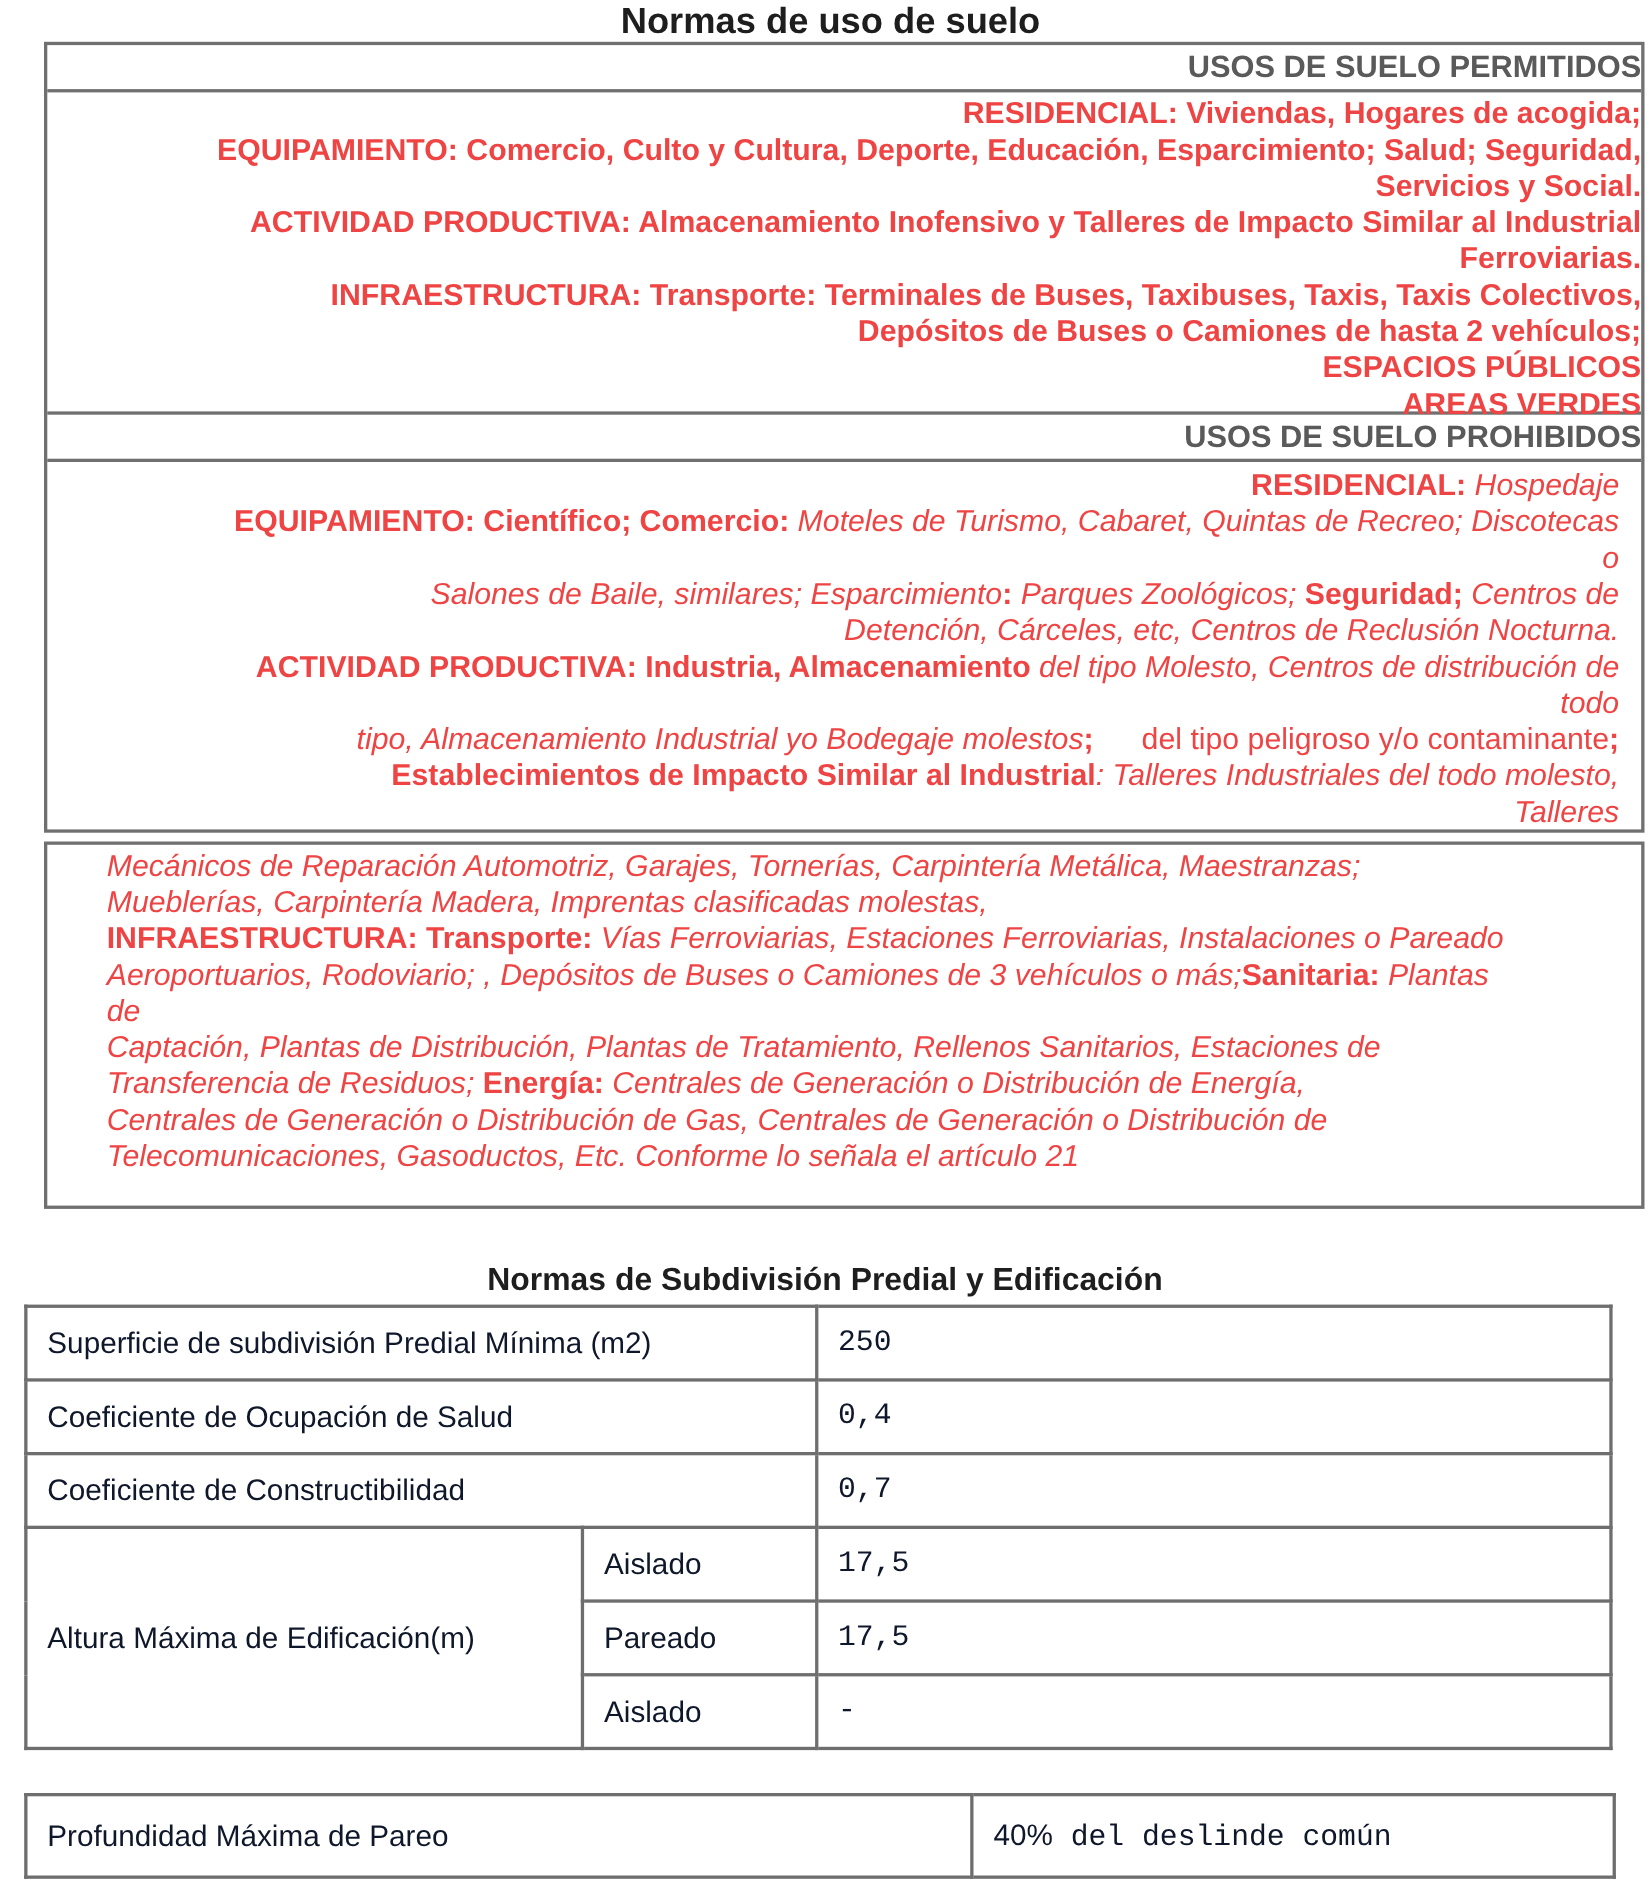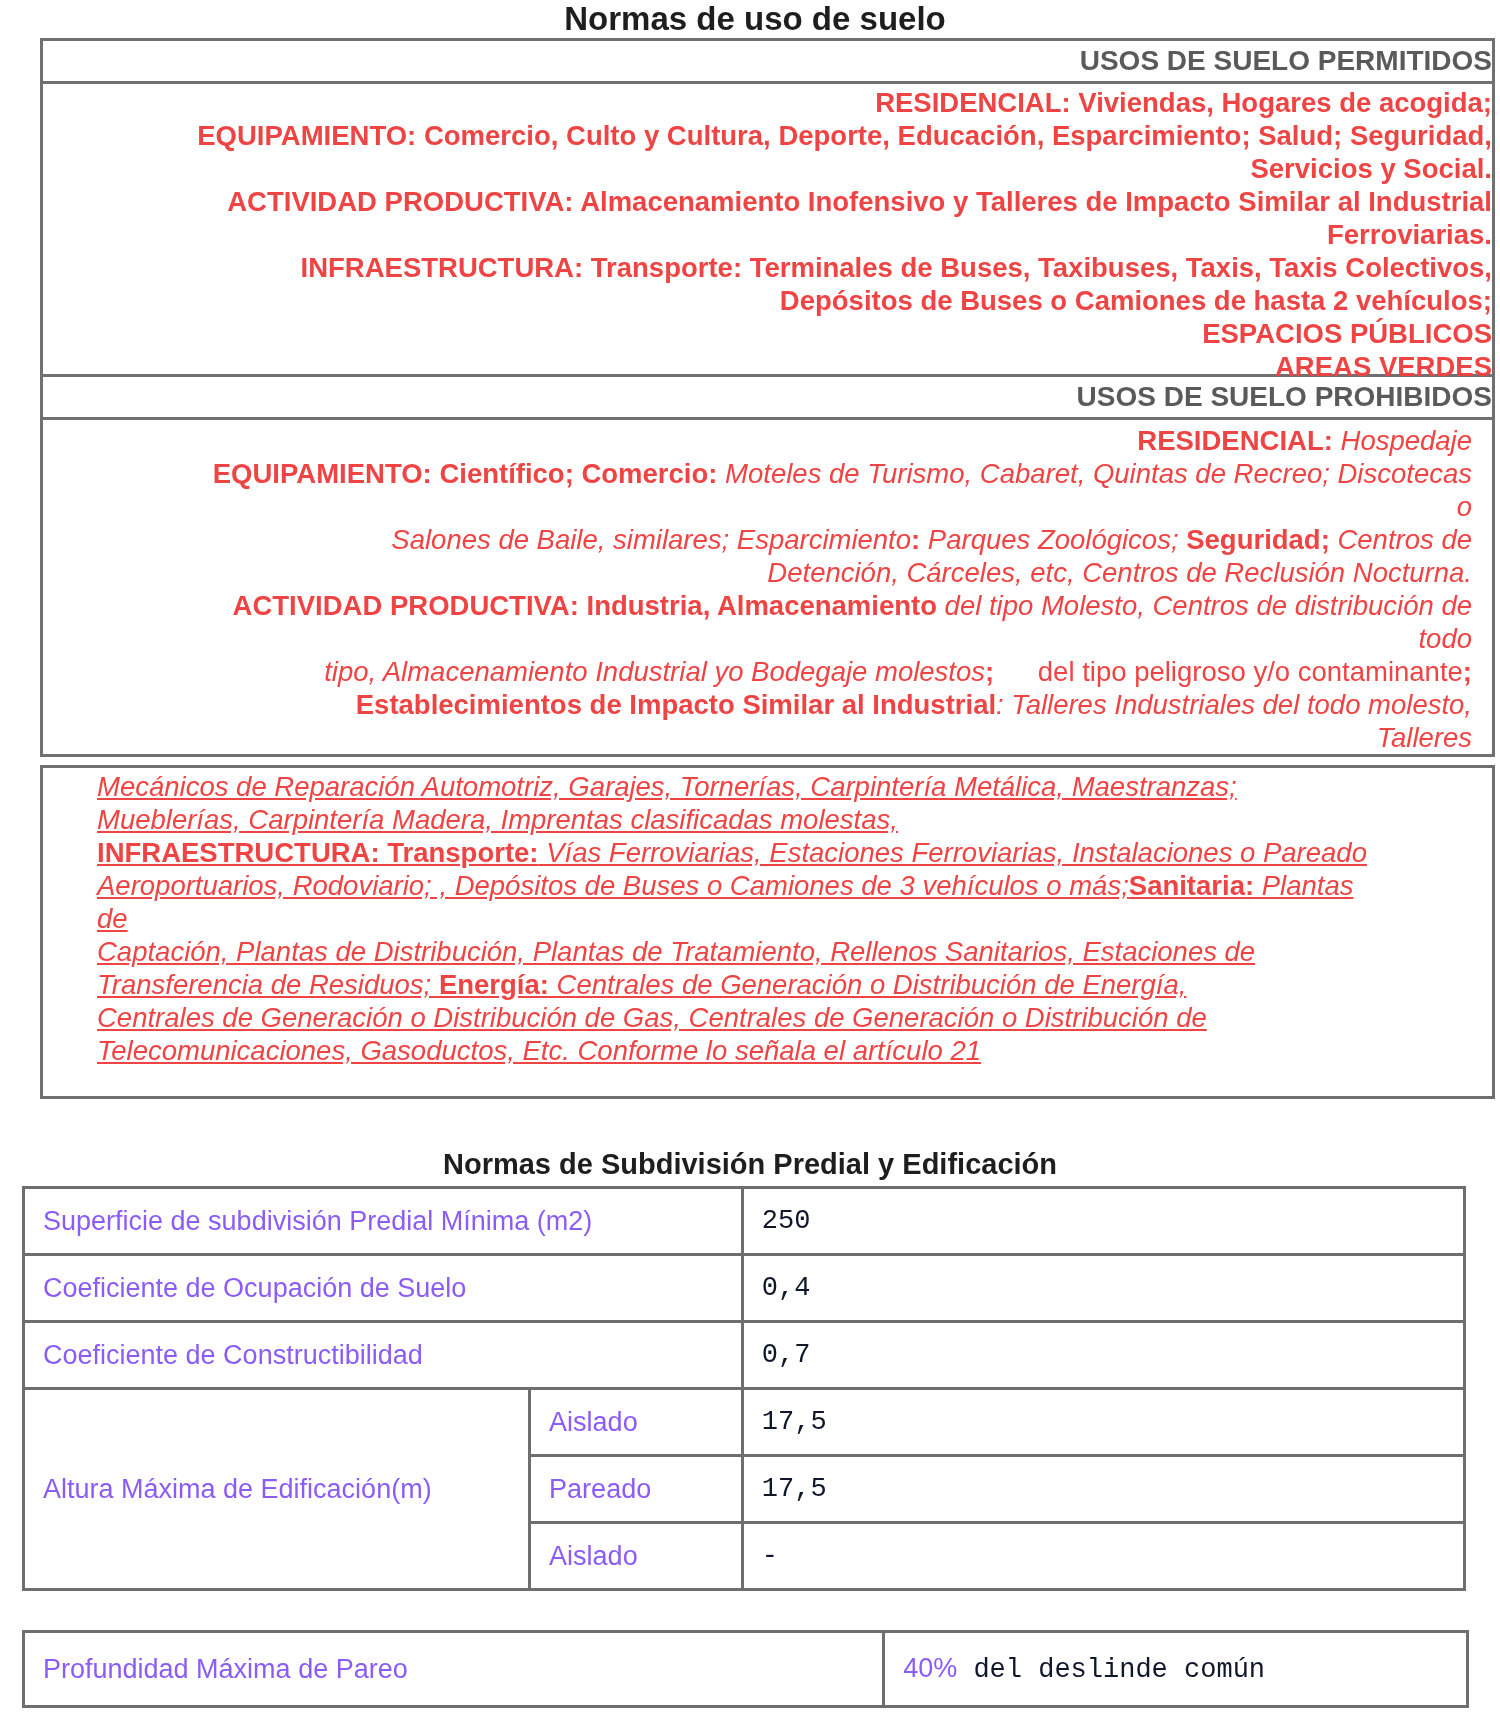--- a/index.html
+++ b/index.html
@@ -8,28 +8,28 @@
   #t1 { top:0px; font-size:33px; line-height:38px; }
   #t2 { top:1146px; left:0; width:1500px; font-size:29px; line-height:36px; }
   .box { position:absolute; left:40px; width:1449px; border:3px solid #707070; box-sizing:content-box; }
   #box1 { top:38px; height:713px;text-align:right; }
   #box2 { top:765px; height:328px; }
   .hdr { height:40px; border-bottom:3px solid #707070; font-weight:bold; font-size:28px; line-height:40px; color:#5a5a5a; padding-left:54px; }
   .hdr.mid { border-top:3px solid #707070; }
   .sec { color:#ef4444; font-size:27.5px; line-height:33px; }
   .perm { padding:2px 0 2px 18px; font-weight:bold; height:286px; }
   .proh { padding:4px 20px 0 54px; }
-  .proh2 { padding:2px 12px 0 54px;text-decoration:underline; }
+  .proh2 { padding:2px 12px 0 54px; }
   .b { font-weight:bold; }
   .i { font-style:italic; font-weight:normal; }
   .n { font-weight:normal; font-style:normal;margin-left:36px; }
   .line { display:block; white-space:nowrap; }
   table.tb { position:absolute; border-collapse:collapse; font-size:27px; }
   table.tb td { border:3px solid #6e6e6e; padding:0 0 0 18px; height:64px; vertical-align:middle; }
-  .lab { color:#8b5cf6; }
+  .lab { color:#0f172a; }
   .val { color:#0f172a;font-family:Liberation Mono, monospace; }
   #tbl1 { left:22px; top:1186px; width:1444px; }
   #tbl2 { left:22px; top:1630px; width:1447px; }
 </style>
 </head>
 <body>
 
 <div id="t1" class="title">Normas de uso de suelo</div>
 
 <div id="box1" class="box">
@@ -81,21 +81,21 @@
       <col style="width:507px">
       <col style="width:213px">
       <col style="width:724px">
     </colgroup>
   <tbody>
       <tr>
     <td colspan="2" class="lab">Superficie de subdivisión Predial Mínima (m2)</td>
     <td class="val">250</td>
   </tr>
   <tr>
-    <td colspan="2" class="lab">Coeficiente de Ocupación de Suelo</td>
+    <td colspan="2" class="lab">Coeficiente de Ocupación de Salud</td>
     <td class="val">0,4</td>
   </tr>
   <tr>
     <td colspan="2" class="lab">Coeficiente de Constructibilidad</td>
     <td class="val">0,7</td>
   </tr>
   <tr>
     <td rowspan="3" class="lab">Altura Máxima de Edificación(m)</td>
     <td class="lab">Aislado</td>
     <td class="val">17,5</td>

